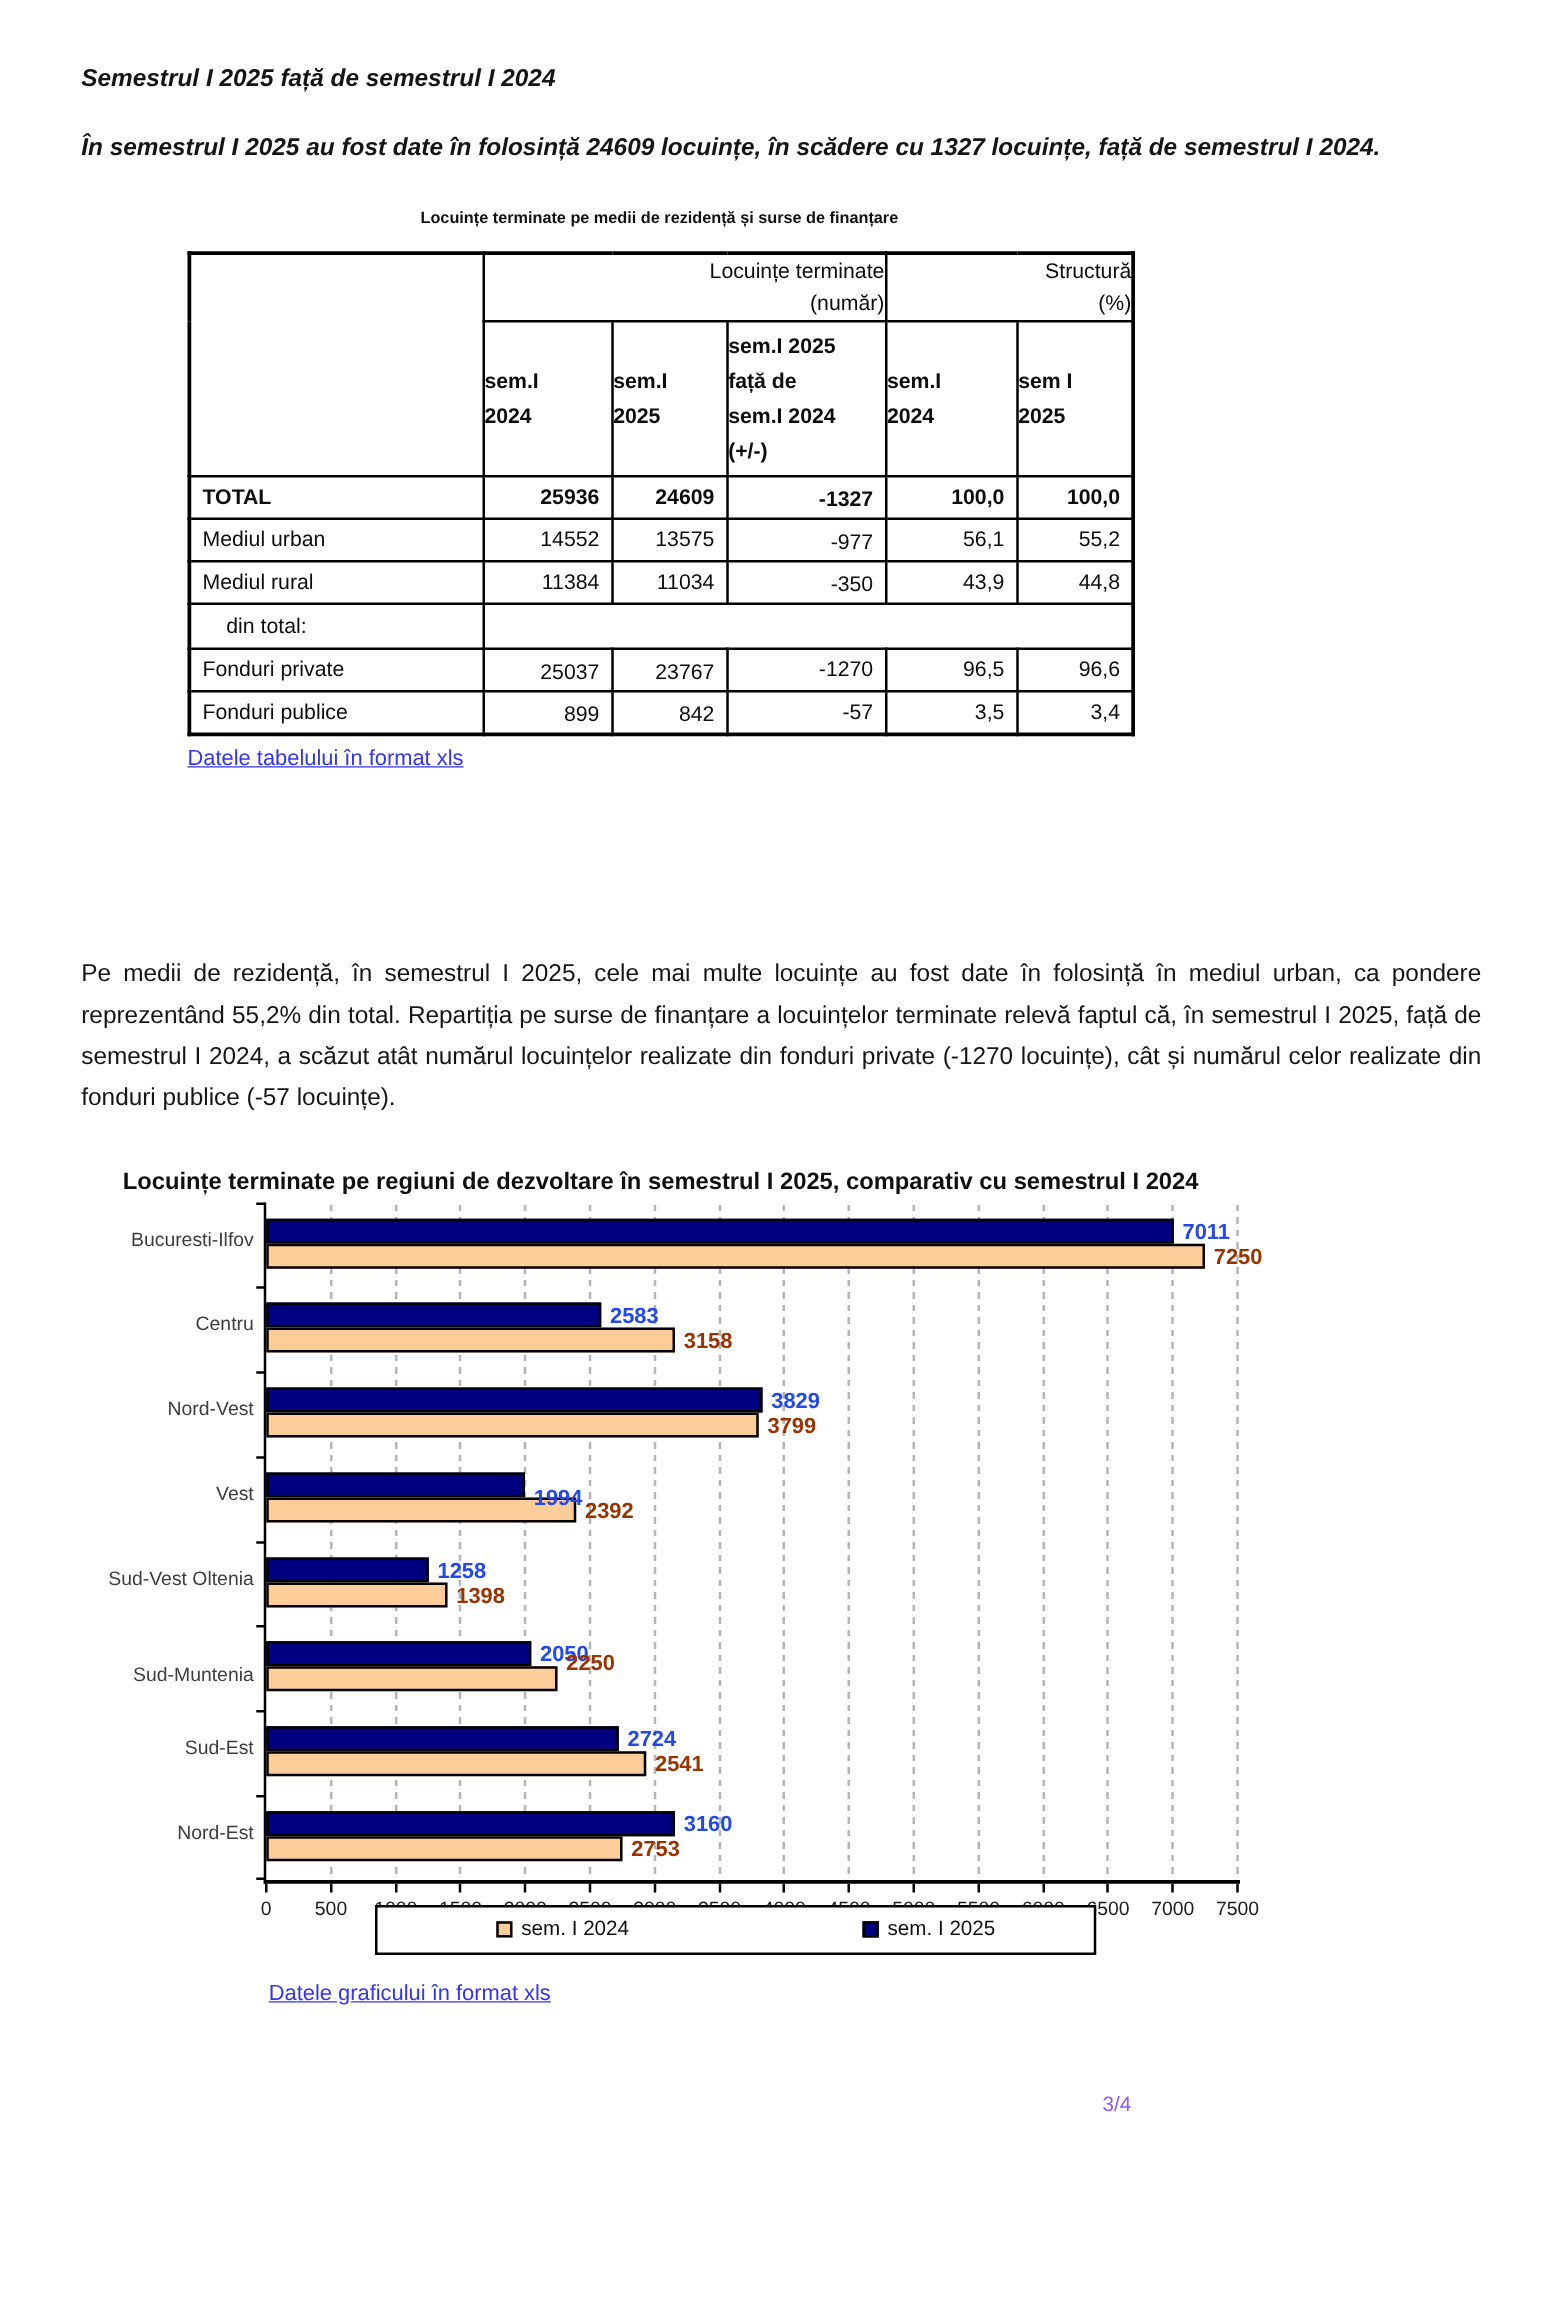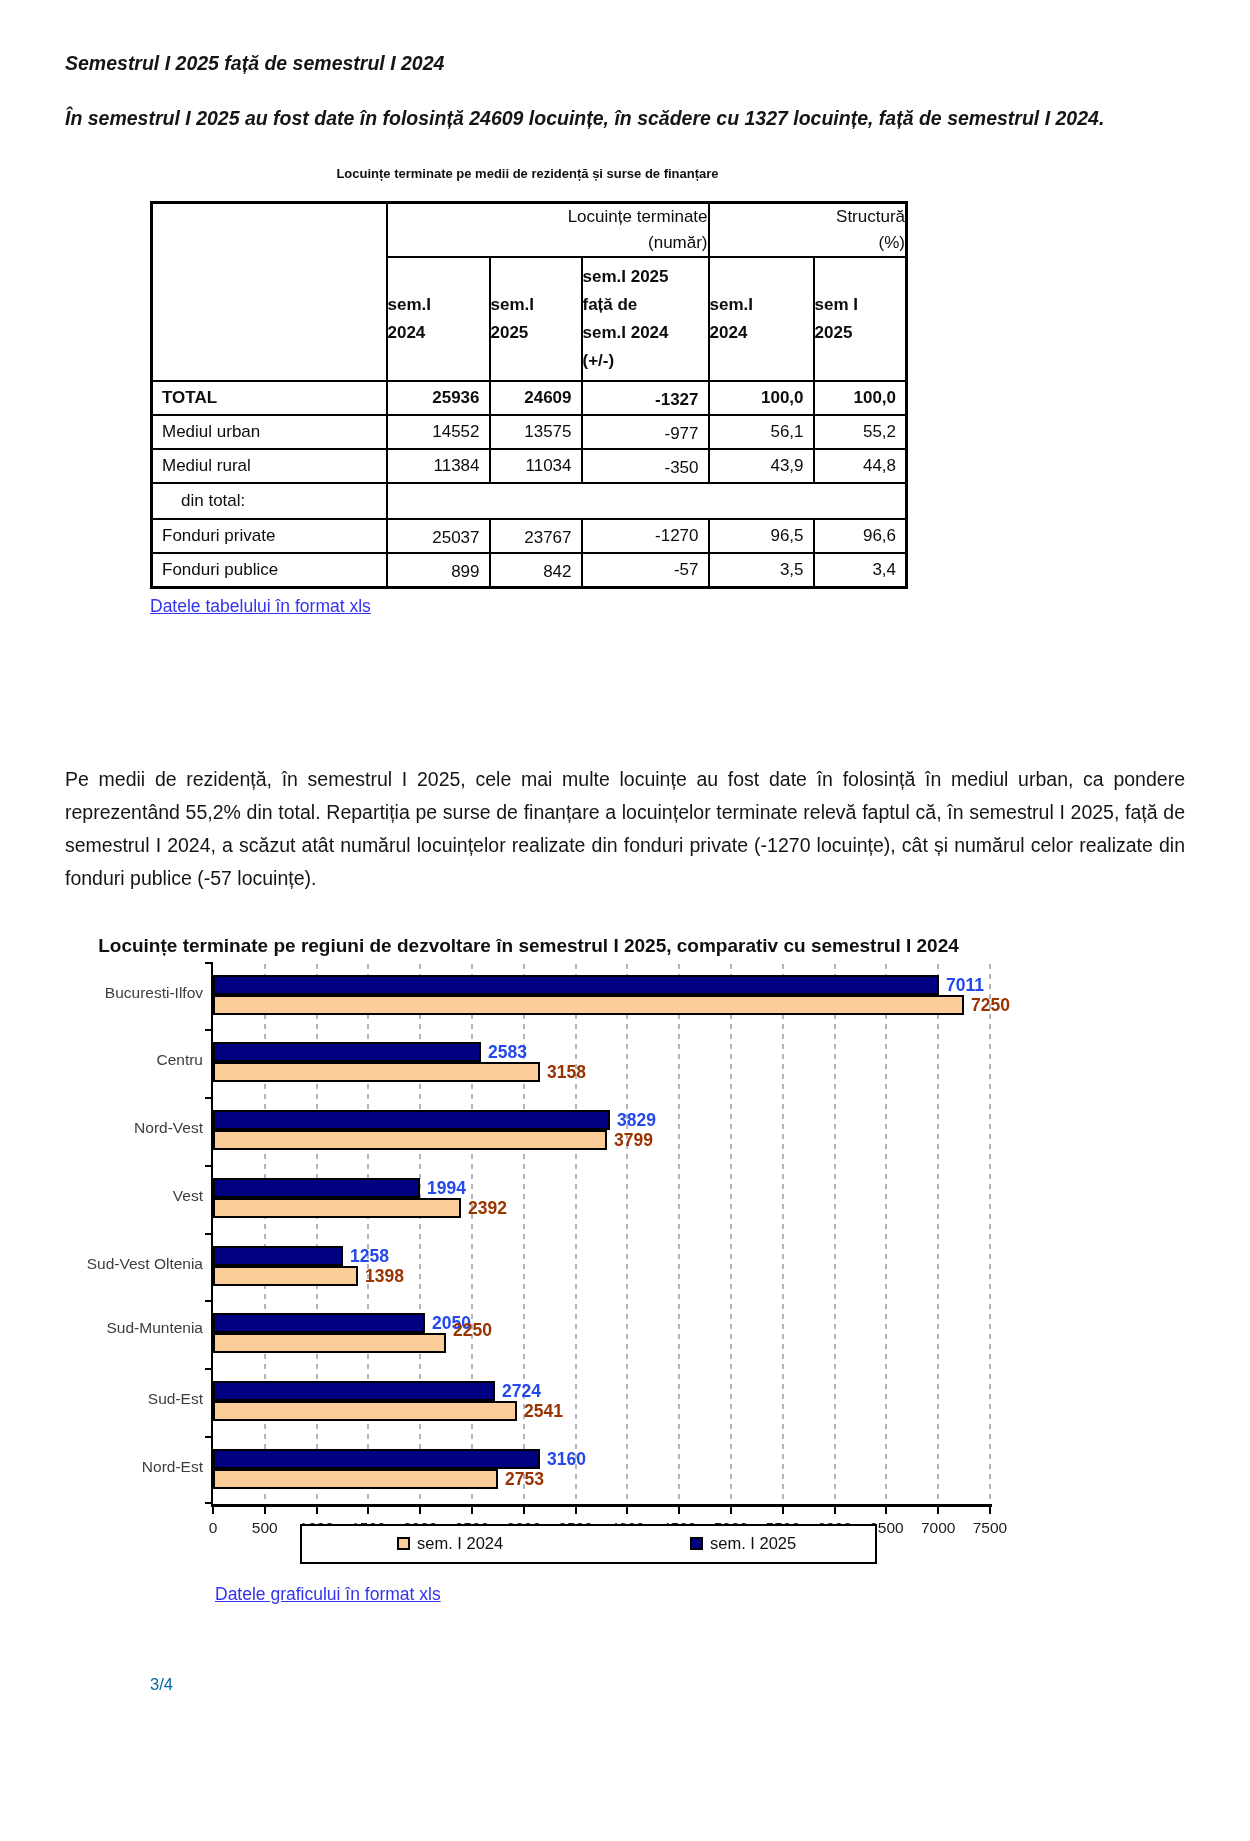--- a/index.html
+++ b/index.html
@@ -58,21 +58,21 @@
   .vl25 { color:#2348EC; }
   .vl24 { color:#993300; }
 
   .legend { position:absolute; left:87px; top:562px; width:577px; height:40px;
             background:#fff; border:2px solid #000; z-index:5; }
   .leg-item { position:absolute; top:0; height:36px; display:flex; align-items:center; font-size:16.5px; color:#111; }
   .leg-1 { left:95px; } .leg-2 { left:388px; }
   .leg-swatch { width:13px; height:13px; border:2px solid #000; margin-right:7px; flex:0 0 auto; }
 
   .link2 { margin-left:150px; }
-  .page-num { margin-top:70px; margin-left:85px; width:755px; text-align:left; font-size:16.5px; color:#0369a1; }
+  .page-num { margin-top:70px; margin-left:85px; width:755px; text-align:right; font-size:16.5px; color:#8b5cf6; }
 </style>
 </head>
 <body>
 
 <div class="page">
 
   <div class="h1">Semestrul I 2025 față de semestrul I 2024</div>
 
   <div class="intro">În semestrul I 2025 au fost date în folosință 24609 locuințe, în scădere cu 1327 locuințe, față de semestrul I 2024.</div>
 
@@ -243,28 +243,28 @@
         <div class="vlab vl25" style="top: 80.75px; left: 275px;">2583</div>
         <div class="vlab vl24" style="top: 100.75px; left: 334px;">3158</div>
         <div class="rlabel" style="top: 156.5px;">Nord-Vest</div>
         <div class="bar b25" style="top: 148.5px; left: 0px; width: 397px;"></div>
         <div class="bar b24" style="top: 168.5px; left: 0px; width: 394px;"></div>
         <div class="vlab vl25" style="top: 148.5px; left: 404px;">3829</div>
         <div class="vlab vl24" style="top: 168.5px; left: 401px;">3799</div>
         <div class="rlabel" style="top: 224.25px;">Vest</div>
         <div class="bar b25" style="top: 216.25px; left: 0px; width: 207px;"></div>
         <div class="bar b24" style="top: 236.25px; left: 0px; width: 248px;"></div>
-        <div class="vlab vl25" style="top: 216px; left: 214px;">1994</div>
+        <div class="vlab vl25" style="top: 226px; left: 214px;">1994</div>
         <div class="vlab vl24" style="top: 236.25px; left: 255px;">2392</div>
         <div class="rlabel" style="top: 292px;">Sud-Vest Oltenia</div>
         <div class="bar b25" style="top: 284px; left: 0px; width: 130px;"></div>
         <div class="bar b24" style="top: 304px; left: 0px; width: 145px;"></div>
         <div class="vlab vl25" style="top: 284px; left: 137px;">1258</div>
         <div class="vlab vl24" style="top: 304px; left: 152px;">1398</div>
-        <div class="rlabel" style="top: 356px;">Sud-Muntenia</div>
+        <div class="rlabel" style="top: 369px;">Sud-Muntenia</div>
         <div class="bar b25" style="top: 351.75px; left: 0px; width: 212px;"></div>
         <div class="bar b24" style="top: 371.75px; left: 0px; width: 233px;"></div>
         <div class="vlab vl25" style="top: 351.75px; left: 219px;">2050</div>
         <div class="vlab vl24" style="top: 358px; left: 240px;">2250</div>
         <div class="rlabel" style="top: 427.5px;">Sud-Est</div>
         <div class="bar b25" style="top: 419.5px; left: 0px; width: 282px;"></div>
         <div class="bar b24" style="top: 439.5px; left: 0px; width: 304px;"></div>
         <div class="vlab vl25" style="top: 419.5px; left: 289px;">2724</div>
         <div class="vlab vl24" style="top: 439.5px; left: 311px;">2541</div>
         <div class="rlabel" style="top: 495.25px;">Nord-Est</div>

